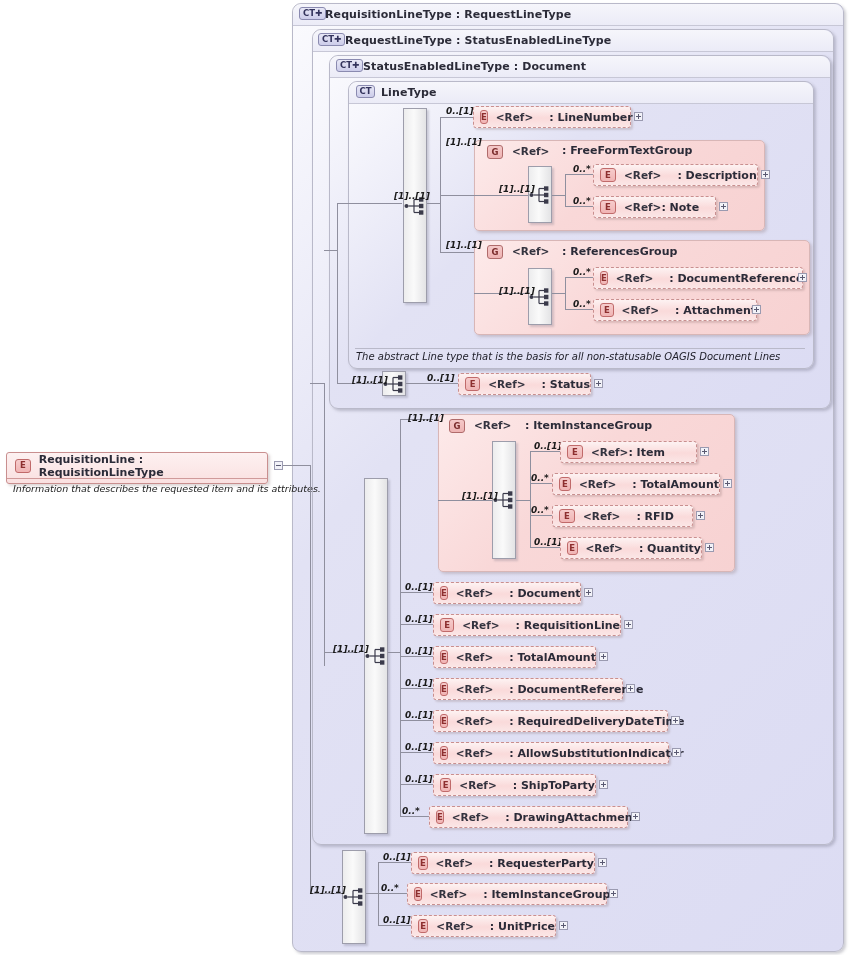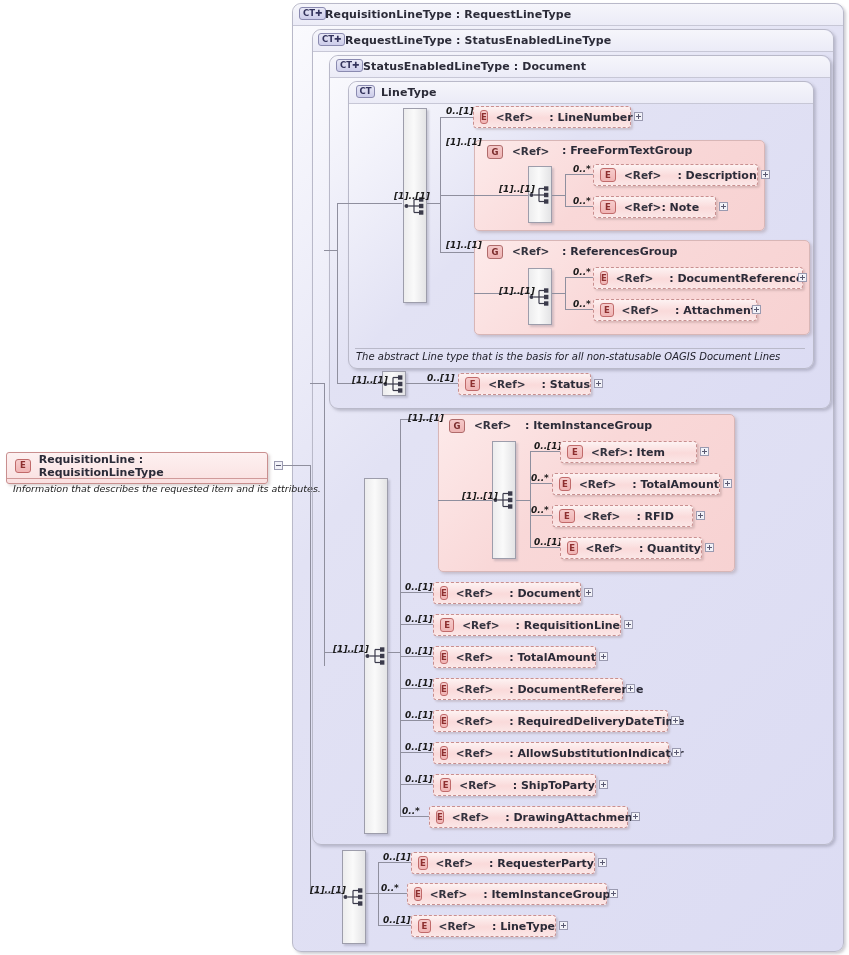--- a/index.html
+++ b/index.html
@@ -466,17 +466,17 @@
     <span class="badge e" style="position:relative;left:6px;">E</span>
     <span class="ref" style="margin-left:14px;">&lt;Ref&gt;</span>
     <span class="lbl" style="margin-left:16px;">: ItemInstanceGroup</span>
   </div>
   <div class="plus" style="left:609px;top:889px;"></div>
 
   <div class="card" style="left:383px;top:915px;">0..[1]</div>
   <div class="enode" style="left:411px;top:915px;width:145px;">
     <span class="badge e" style="position:relative;left:6px;">E</span>
     <span class="ref" style="margin-left:14px;">&lt;Ref&gt;</span>
-    <span class="lbl" style="margin-left:16px;">: LineType</span>
+    <span class="lbl" style="margin-left:16px;">: UnitPrice</span>
   </div>
   <div class="plus" style="left:559px;top:921px;"></div>
 
 </div>
 
 </body></html>

